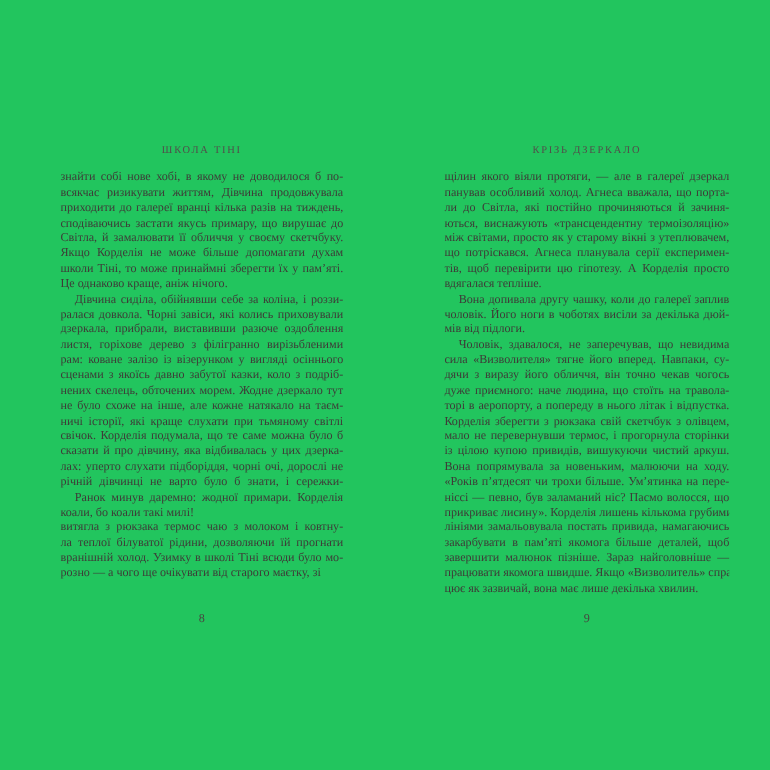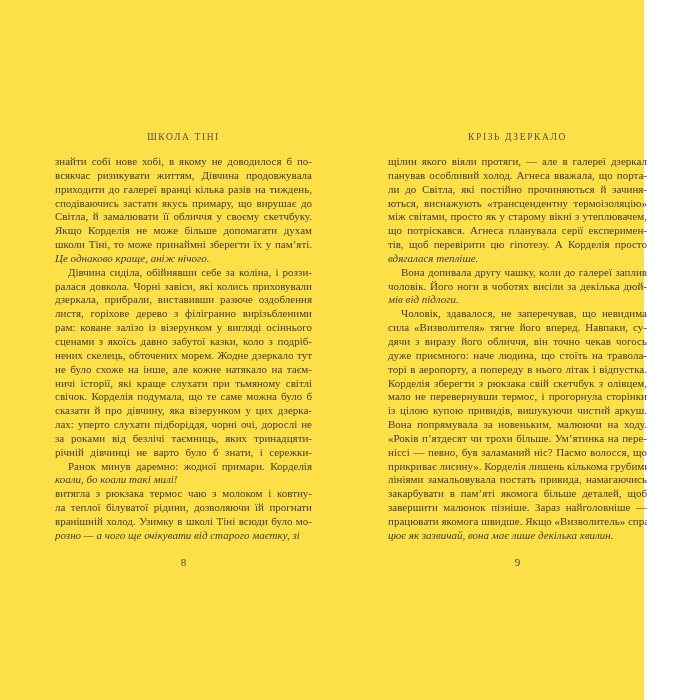--- a/index.html
+++ b/index.html
@@ -6,31 +6,31 @@
     margin: 0;
     padding: 0;
     width: 700px;
     height: 700px;
     background: #ffffff;
     overflow: hidden;
     font-family: "Liberation Serif", "DejaVu Serif", serif;
   }
   .spread {
     position: relative;
-    width: 644px;
+    width: 700px;
     height: 700px;
-    background: #fde047;
+    background: #22c55e;
   }
   .page {
     position: absolute;
     top: 0;
     height: 700px;
   }
   .page.left  { left: 55px;  width: 257px; }
-  .page.right { left: 388px; width: 259px; }
+  .page.right { left: 404px; width: 259px; }
   .running-head {
     position: absolute;
     top: 132px;
     left: 0;
     width: 100%;
     text-align: center;
     font-size: 9.5px;
     letter-spacing: 1.6px;
     color: #514f4b;
     white-space: nowrap;
@@ -47,21 +47,20 @@
     font-size: 11px;
     line-height: 13.85px;
     height: 13.85px;
     white-space: nowrap;
     text-align: justify;
     text-align-last: justify;
     overflow: hidden;
   }
   .line.pend {
     text-align-last: left;
-    font-style: italic;
   }
   .line.ind {
     text-indent: 13px;
   }
   .page-num {
     position: absolute;
     top: 556px;
     left: 0;
     width: 100%;
     text-align: center;
@@ -88,23 +87,22 @@
         <div class="line ind">Дівчина сиділа, обійнявши себе за коліна, і роззи-</div>
         <div class="line">ралася довкола. Чорні завіси, які колись приховували</div>
         <div class="line">дзеркала, прибрали, виставивши разюче оздоблення</div>
         <div class="line">листя, горіхове дерево з філігранно вирізьбленими</div>
         <div class="line">рам: коване залізо із візерунком у вигляді осіннього</div>
         <div class="line">сценами з якоїсь давно забутої казки, коло з подріб-</div>
         <div class="line">нених скелець, обточених морем. Жодне дзеркало тут</div>
         <div class="line">не було схоже на інше, але кожне натякало на таєм-</div>
         <div class="line">ничі історії, які краще слухати при тьмяному світлі</div>
         <div class="line">свічок. Корделія подумала, що те саме можна було б</div>
-        <div class="line">сказати й про дівчину, яка візерунком у цих дзерка-</div>
+        <div class="line">сказати й про дівчину, яка відбивалась у цих дзерка-</div>
         <div class="line">лах: уперто слухати підборіддя, чорні очі, дорослі не</div>
-        <div class="line">за роками від безлічі таємниць, яких тринадцяти-</div>
         <div class="line">річній дівчинці не варто було б знати, і сережки-</div>
         <div class="line ind">Ранок минув даремно: жодної примари. Корделія</div>
         <div class="line pend">коали, бо коали такі милі!</div>
         <div class="line">витягла з рюкзака термос чаю з молоком і ковтну-</div>
         <div class="line">ла теплої білуватої рідини, дозволяючи їй прогнати</div>
         <div class="line">вранішній холод. Узимку в школі Тіні всюди було мо-</div>
         <div class="line pend">розно — а чого ще очікувати від старого маєтку, зі</div>
       </div>
     <div class="page-num">8</div>
   </div>

